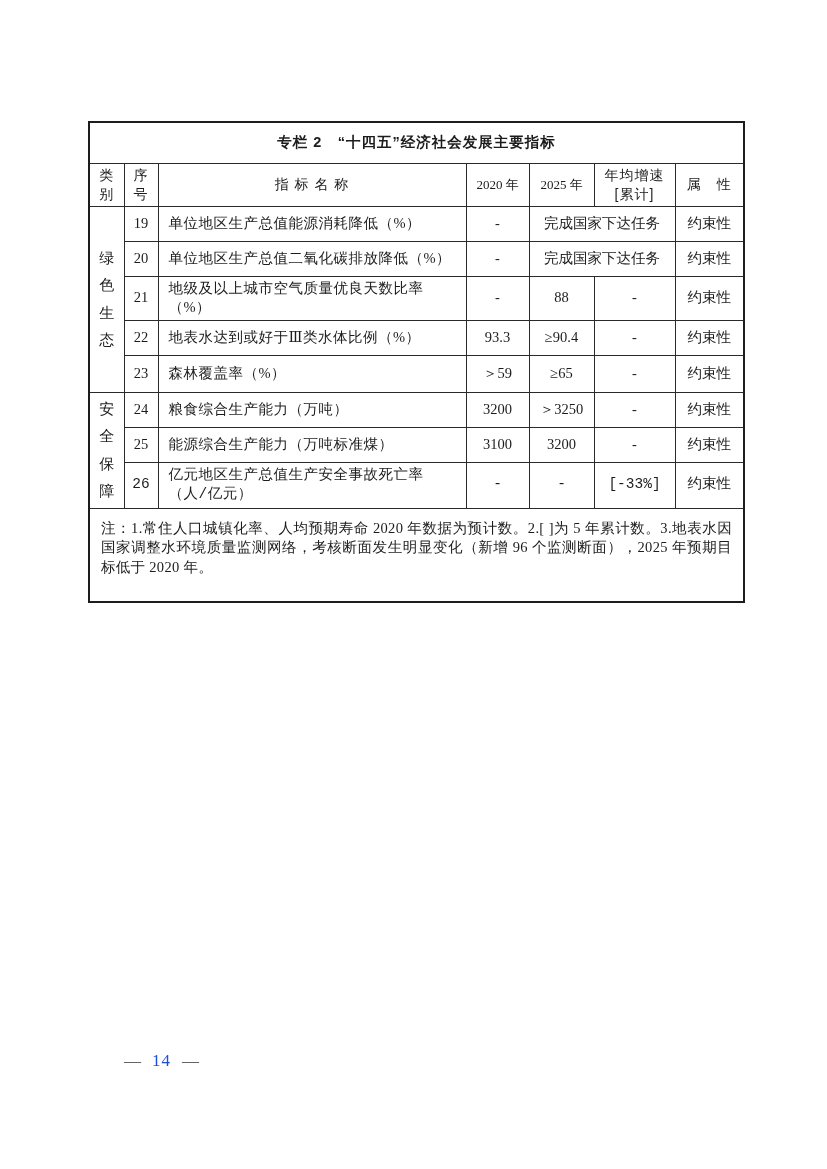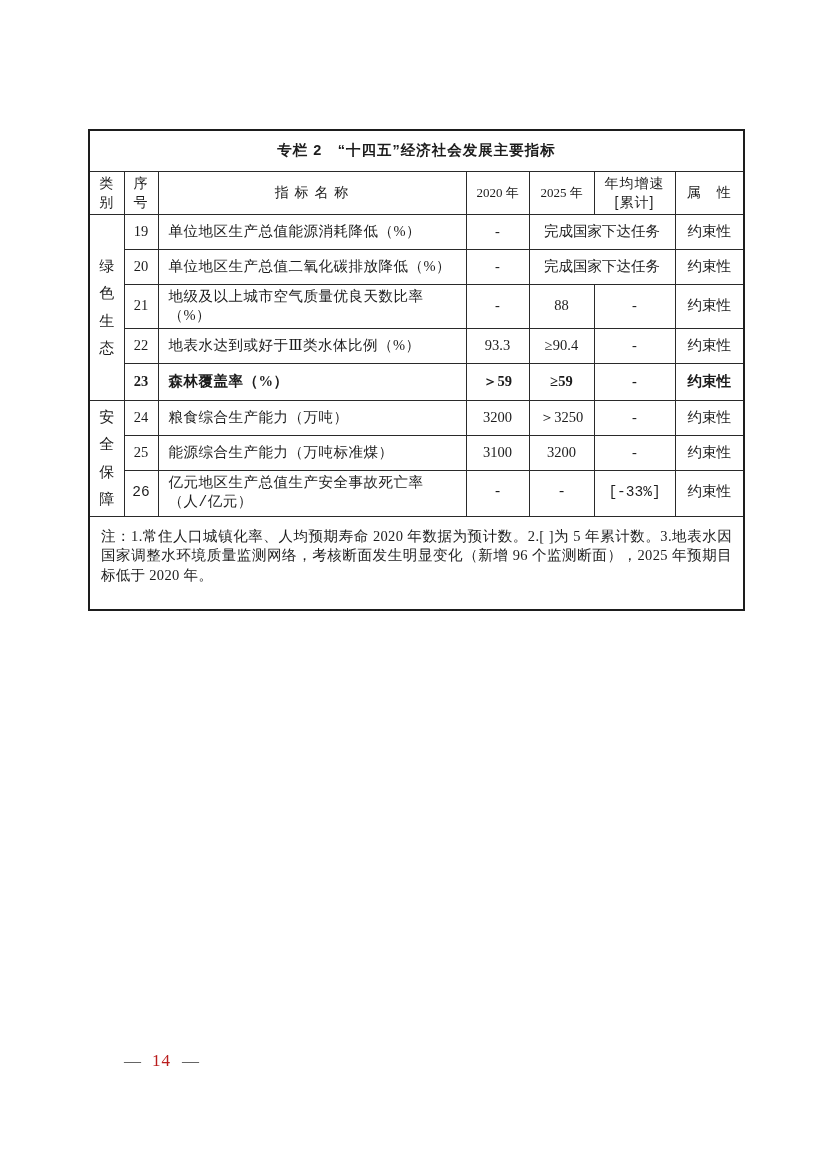--- a/index.html
+++ b/index.html
@@ -6,21 +6,21 @@
   html, body {
     width: 827px; height: 1169px;
     background: #ffffff;
     font-family: "Liberation Serif", "DejaVu Serif", serif;
     color: #1c1c1c;
     overflow: hidden;
     position: relative;
   }
   .doc-table {
     position: absolute;
-    left: 88px; top: 129px;
+    left: 88px; top: 121px;
     width: 655px;
     border-collapse: collapse;
     table-layout: fixed;
   }
   .doc-table td {
     border: 1px solid #2a2a2a;
     vertical-align: middle;
     text-align: center;
     font-size: 14.5px;
     padding: 2px 4px;
@@ -54,42 +54,42 @@
   .vert-label {
     display: flex;
     flex-direction: column;
     align-items: center;
     justify-content: center;
     gap: 7px;
     height: 100%;
     font-size: 15px;
   }
   .r-std   { height: 35px; }
-  .r-23    { height: 37px; font-weight: bold; }
+  .r-23    { height: 37px; }
   .r-26    { height: 46px; font-family: Liberation Mono, monospace; }
   .note-cell {
     text-align: left !important;
     text-align: justify !important;
     padding: 10px 11px 12px 11px !important;
     font-size: 14.5px;
     line-height: 1.8;
     letter-spacing: 0.3px;
     height: 94px;
     vertical-align: top !important;
   }
   .page-footer {
     position: absolute;
     left: 124px; top: 1051px;
     font-size: 17px;
     display: flex;
     align-items: center;
     gap: 11px;
   }
   .page-footer .dash { color: #4a4a4a; }
-  .page-footer .num  { color: #b91c1c; letter-spacing: 1px; }
+  .page-footer .num  { color: #1d4ed8; letter-spacing: 1px; }
 </style>
 </head>
 <body>
 
 <table class="doc-table">
   <colgroup>
     <col style="width:35px">
     <col style="width:34px">
     <col style="width:308px">
     <col style="width:63px">
@@ -149,21 +149,21 @@
       <td class="indicator-cell">地表水达到或好于Ⅲ类水体比例（%）</td>
       <td>93.3</td>
       <td>≥90.4</td>
       <td>-</td>
       <td>约束性</td>
     </tr>
     <tr class="r-23">
       <td>23</td>
       <td class="indicator-cell">森林覆盖率（%）</td>
       <td>＞59</td>
-      <td>≥59</td>
+      <td>≥65</td>
       <td>-</td>
       <td>约束性</td>
     </tr>
 
     <tr class="r-std">
       <td rowspan="3" class="cat-cell">
         <div class="vert-label">
           <span>安</span>
           <span>全</span>
           <span>保</span>

